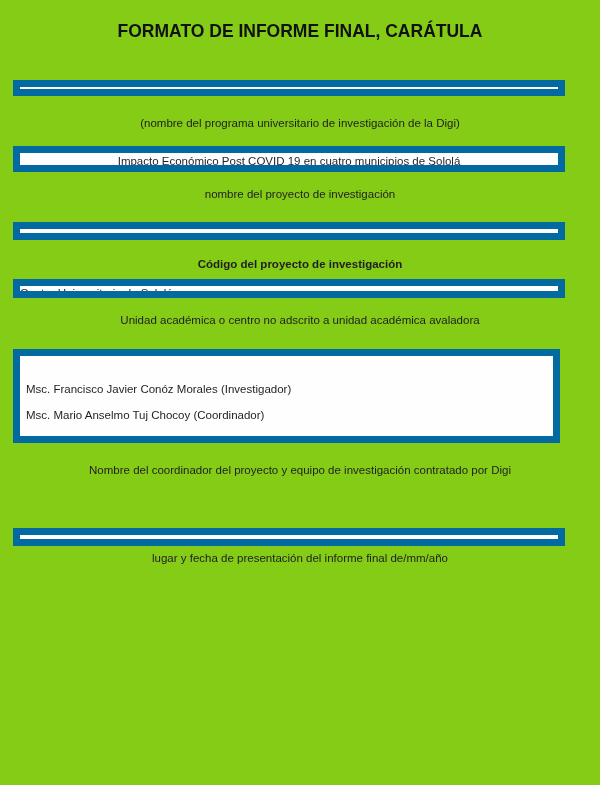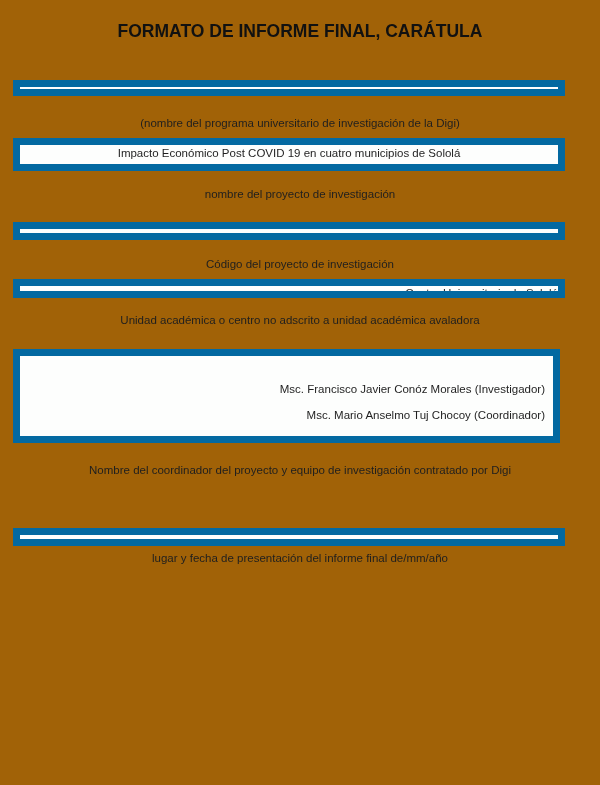--- a/index.html
+++ b/index.html
@@ -4,21 +4,21 @@
 <style>
   html, body {
     margin: 0;
     padding: 0;
     background: #ffffff;
   }
   .page {
     position: relative;
     width: 600px;
     height: 785px;
-    background: #a16207;
+    background: #84cc16;
     font-family: "Liberation Sans", sans-serif;
     color: #1f1f1f;
     overflow: hidden;
   }
   .doc-title {
     position: absolute;
     top: 21px;
     left: 0;
     width: 100%;
     text-align: center;
@@ -31,24 +31,24 @@
     left: 13px;
     width: 552px;
     box-sizing: border-box;
     border: 7px solid #0369a1;
     background: #fdfefd;
     font-size: 11.5px;
     white-space: nowrap;
     overflow: hidden;
   }
   .field-box.center { text-align: center; }
-  .field-box.left   { text-align: right; padding-left: 6px; }
+  .field-box.left   { text-align: left; }
 
   .box-program { top: 80px;  height: 16px; line-height: 14px; }
-  .box-project { top: 138px; height: 33px; line-height: 16px; }
+  .box-project { top: 146px; height: 26px; line-height: 16px; }
   .box-code    { top: 222px; height: 18px; line-height: 16px; }
   .box-unit    { top: 279px; height: 19px; line-height: 15px; }
   .box-team    {
     top: 349px;
     height: 94px;
     width: 547px;
     white-space: normal;
     padding: 20px 8px 0 6px;
   }
   .box-team .team-line {
@@ -60,21 +60,21 @@
   .caption {
     position: absolute;
     left: 0;
     width: 100%;
     text-align: center;
     font-size: 11.5px;
     color: #1f1f1f;
   }
   .cap-program { top: 117px; }
   .cap-project { top: 188px; }
-  .cap-code    { top: 258px; }
+  .cap-code    { top: 258px; font-weight: bold; }
   .cap-unit    { top: 314px; }
   .cap-team    { top: 464px; }
   .cap-date    { top: 552px; }
 </style>
 </head>
 <body>
 
 <div class="page">
 
   <div class="doc-title">FORMATO DE INFORME FINAL, CARÁTULA</div>

